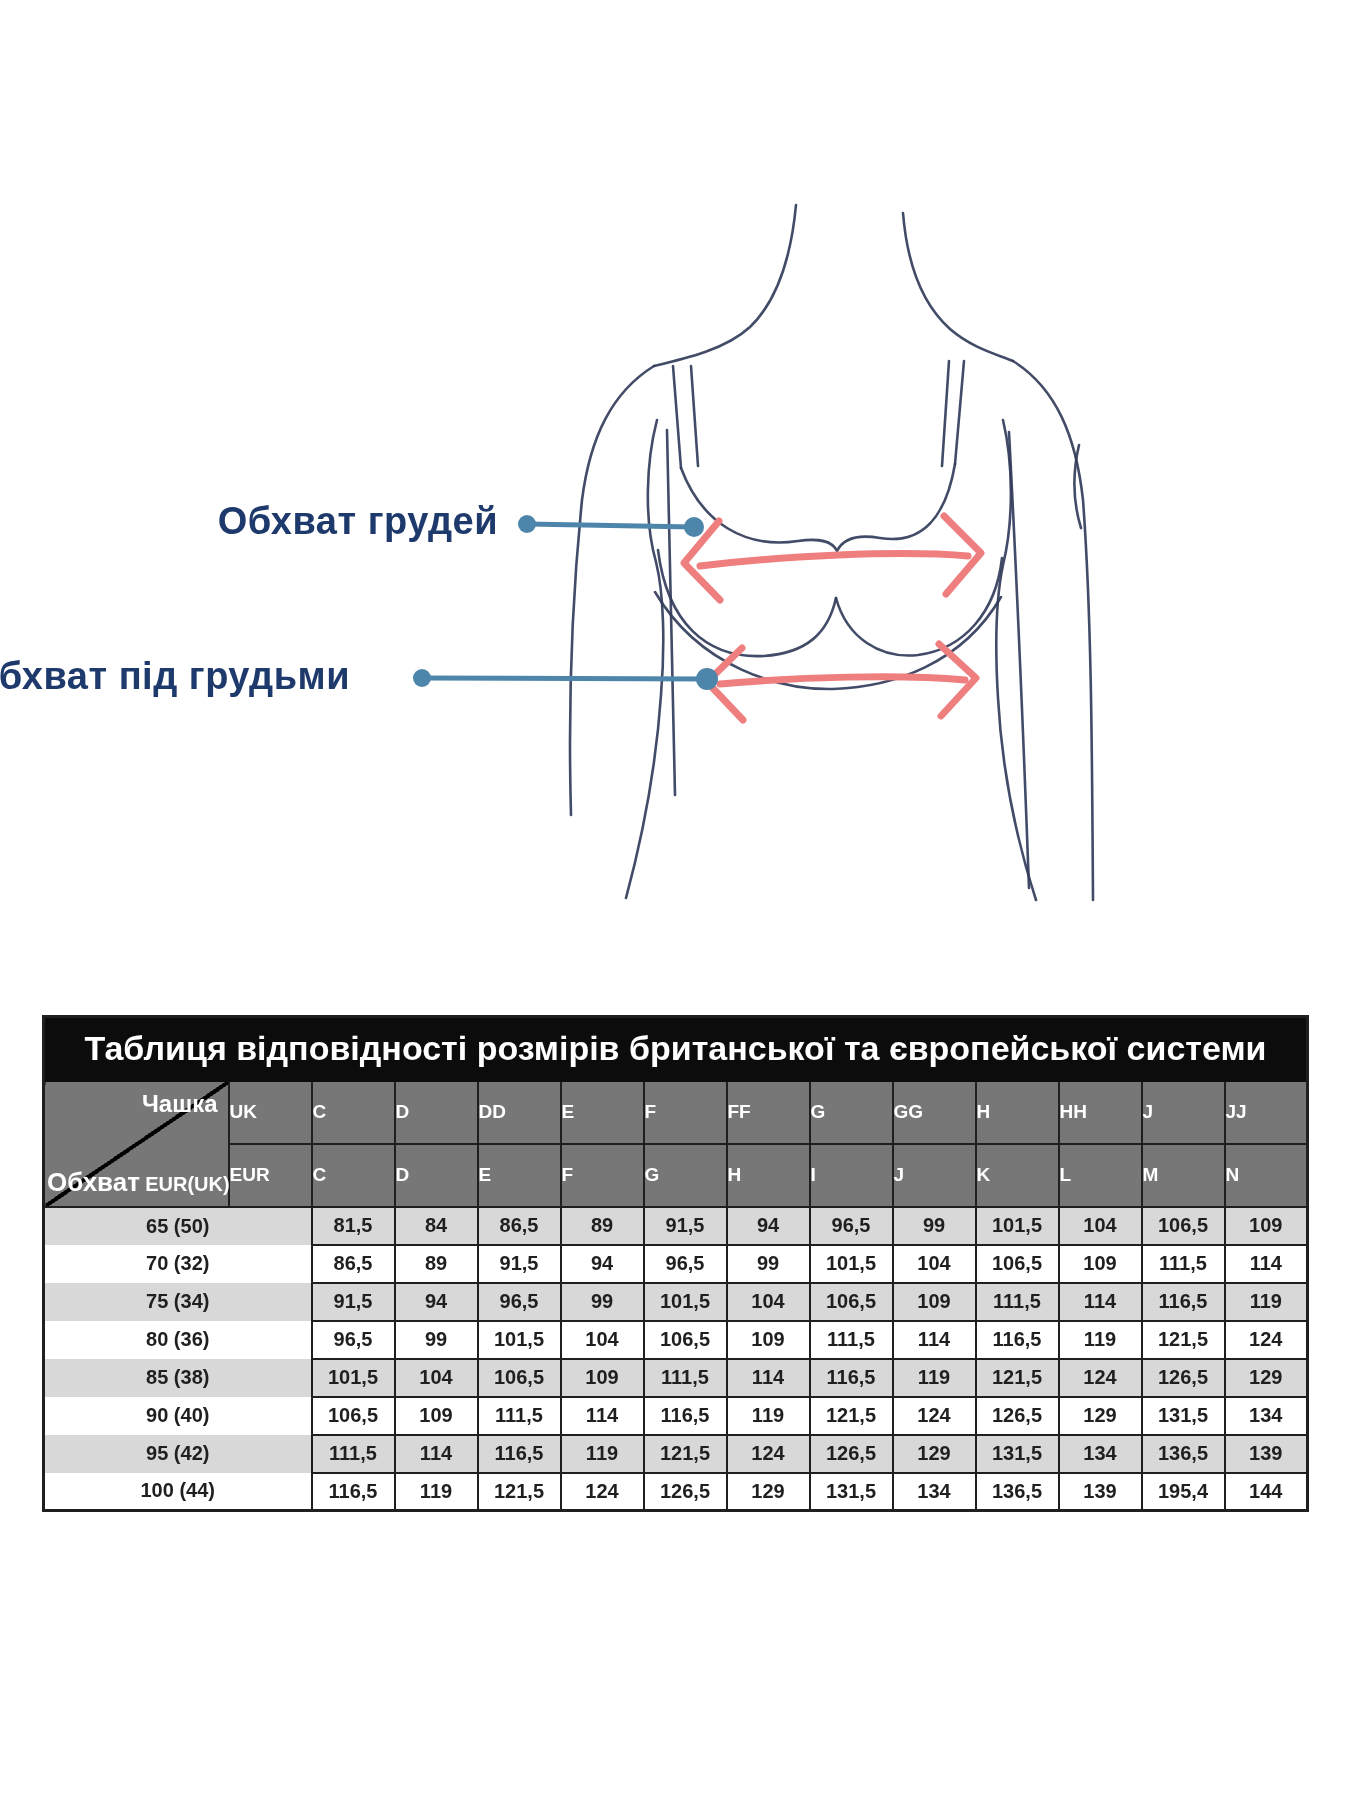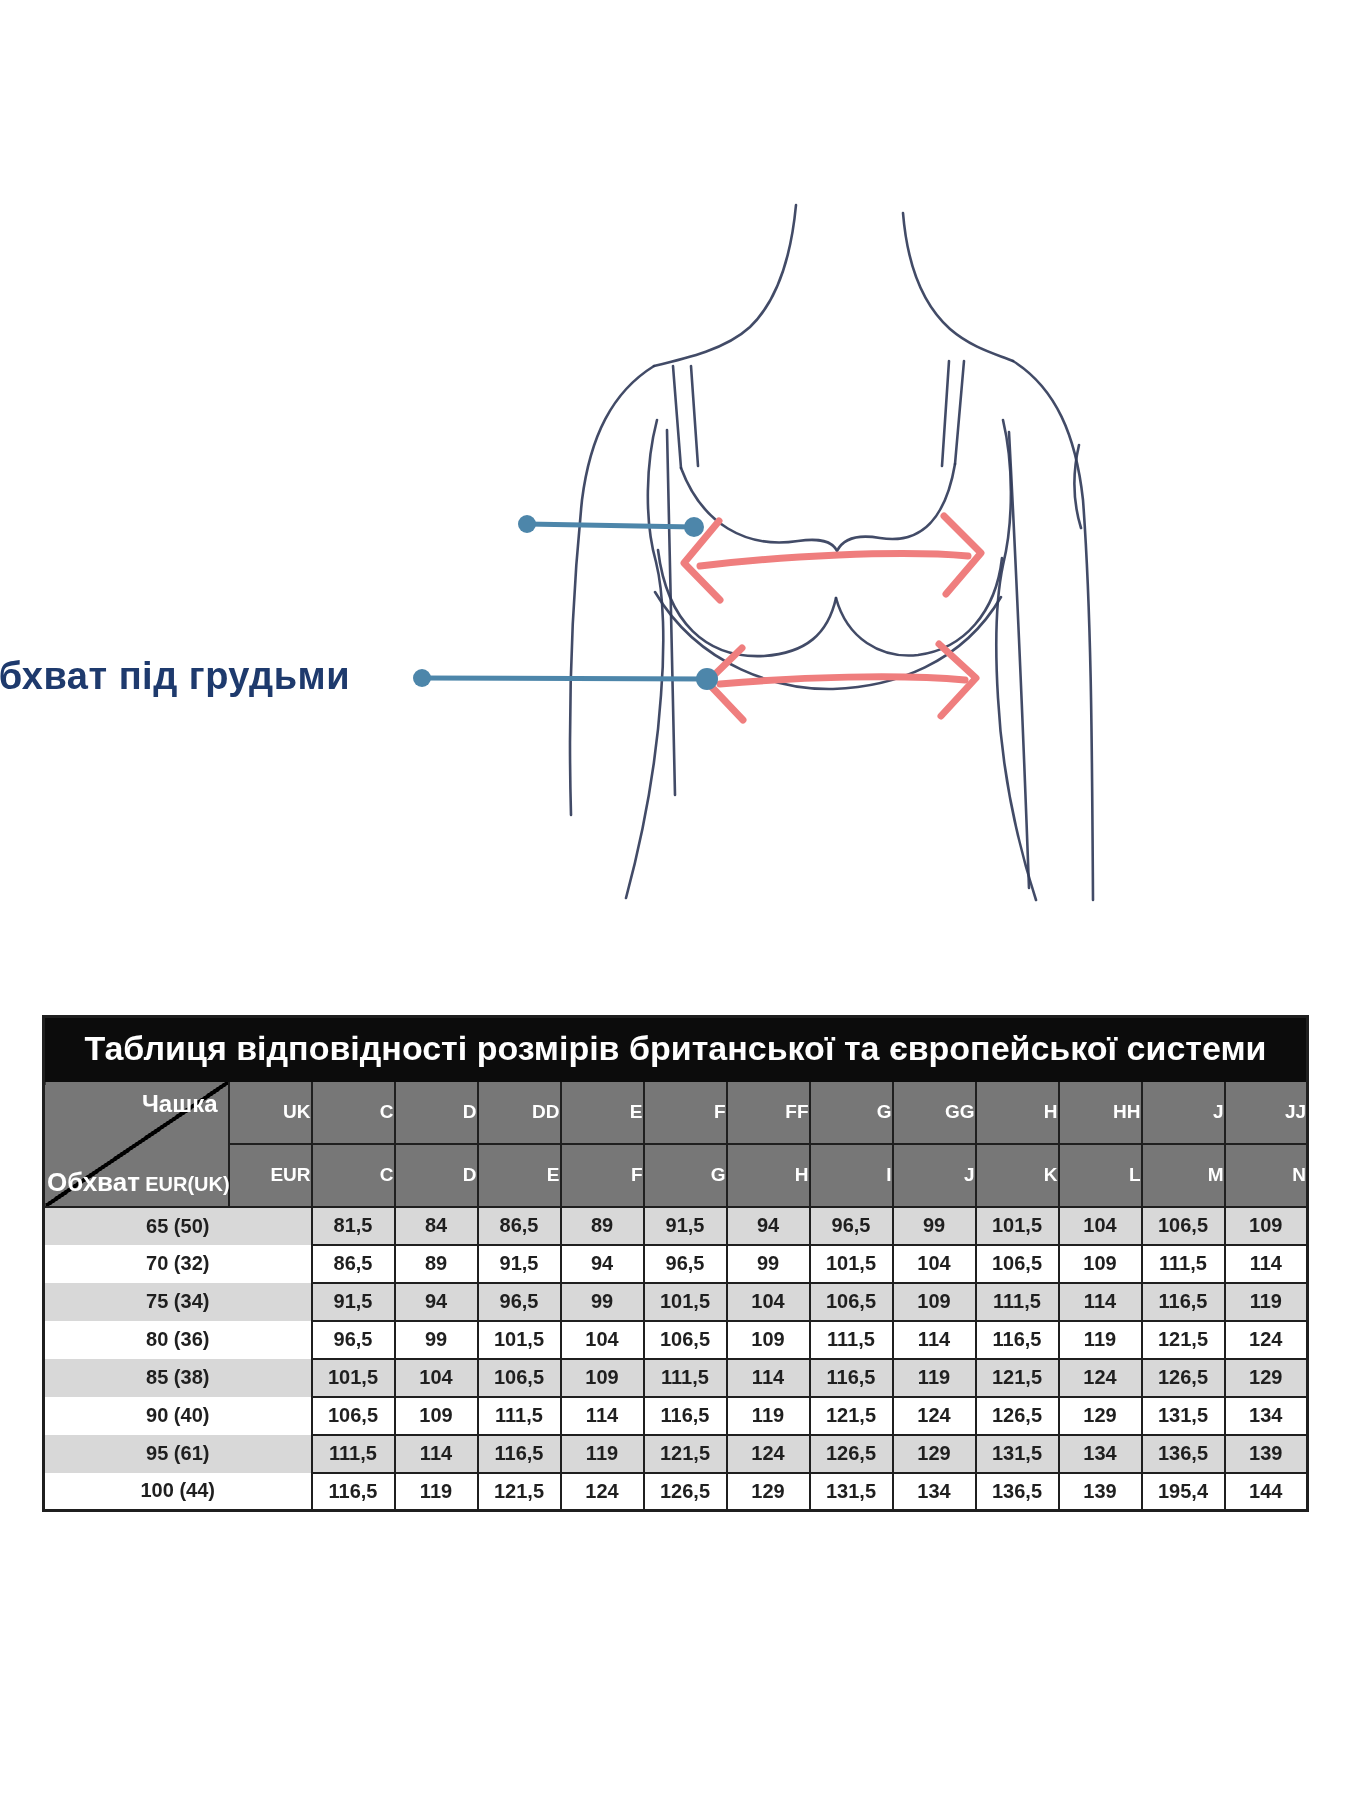--- a/index.html
+++ b/index.html
@@ -57,21 +57,21 @@
     color:var(--c-table-title-text);
     font-size:34px;font-weight:700;
     height:64px;text-align:center;
     border:2px solid var(--c-table-title-bg);
   }
   .hdr th{
     background:var(--c-header-bg);
     color:var(--c-header-text);
     border:2px solid var(--c-grid-border);
     font-size:19px;font-weight:700;
-    height:63px;text-align:right;vertical-align:middle;
+    height:63px;text-align:left;vertical-align:middle;
   }
   th.corner{
     position:relative;
     background:
       linear-gradient(to bottom right,
         rgba(0,0,0,0) calc(50% - 2px),
         #000 calc(50% - 2px),
         #000 calc(50% + 2px),
         rgba(0,0,0,0) calc(50% + 2px)),
       var(--c-header-bg);
@@ -144,20 +144,21 @@
       <line class="callout-line" x1="527" y1="524" x2="694" y2="527"></line>
       <circle class="callout-dot" cx="527" cy="524" r="9"></circle>
       <circle class="callout-dot" cx="694" cy="527" r="10"></circle>
     </g>
     <g>
       <line class="callout-line" x1="422" y1="678" x2="707" y2="679"></line>
       <circle class="callout-dot" cx="422" cy="678" r="9"></circle>
       <circle class="callout-dot" cx="707" cy="679" r="11"></circle>
     </g>
   </svg>
+  <div class="callout-label label-bust">Обхват грудей</div>
   <div class="callout-label label-underbust">Обхват під грудьми</div>
 </div>
 
 <div class="size-table-wrap">
   <table class="size-table">
     <colgroup>
       <col class="c-corner">
         <col class="c-sys">
       <col class="c-cup">
         <col class="c-cup">
@@ -296,21 +297,21 @@
           <td>116,5</td>
           <td>119</td>
           <td>121,5</td>
           <td>124</td>
           <td>126,5</td>
           <td>129</td>
           <td>131,5</td>
           <td>134</td>
         </tr>
         <tr>
-          <td class="row-label" colspan="2">95 (61)</td>
+          <td class="row-label" colspan="2">95 (42)</td>
           <td>111,5</td>
           <td>114</td>
           <td>116,5</td>
           <td>119</td>
           <td>121,5</td>
           <td>124</td>
           <td>126,5</td>
           <td>129</td>
           <td>131,5</td>
           <td>134</td>

